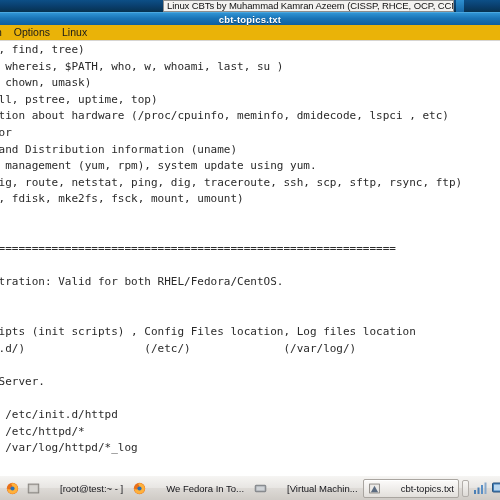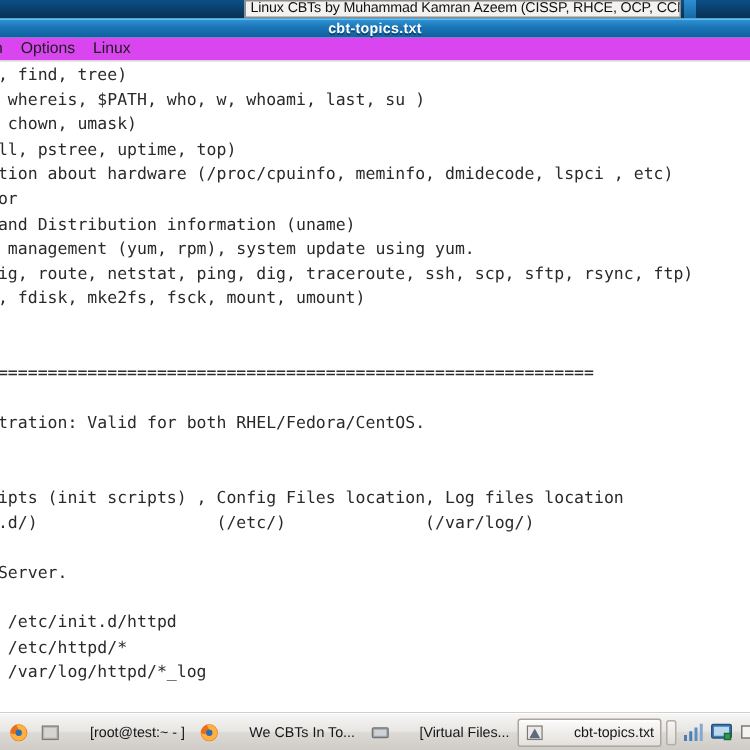--- a/index.html
+++ b/index.html
@@ -65,21 +65,21 @@
     font-size: 9.5px;
     font-weight: bold;
     line-height: 13px;
     letter-spacing: 0.2px;
     text-shadow: 0 1px 0 rgba(0,0,0,.35);
   }
 
   
   .menubar {
     height: 16px;
-    background: #d946ef;
+    background: #eab308;
     border-bottom: 1px solid #d7d5d2;
     display: flex;
     align-items: center;
     padding-left: 0px;
     overflow: hidden;
   }
   .menu-item {
     font-size: 10.5px;
     color: #1a1a1a;
     padding: 0 6px;
@@ -230,29 +230,29 @@
       </svg>
       <span class="tlabel">[root@test:~ - ]</span>
     </div>
 
     <div class="tb-task">
       <svg class="icon16" viewBox="0 0 16 16" aria-hidden="true">
         <circle cx="8" cy="8" r="7" fill="#e8701a"></circle>
         <path d="M8 1.5c3.6 0 6.5 2.9 6.5 6.5S11.6 14.5 8 14.5 1.5 11.6 1.5 8c2 2.2 5 1 6-1.2.8-1.8-.4-3.6-1.4-4.2C6.7 1.8 7.3 1.5 8 1.5z" fill="#ffb13b"></path>
         <circle cx="8" cy="8" r="2.6" fill="#2a6fb5"></circle>
       </svg>
-      <span class="tlabel">We CBTs In To...</span>
+      <span class="tlabel">We Fedora In To...</span>
     </div>
 
     <div class="tb-task">
       <svg class="icon16" viewBox="0 0 16 16" aria-hidden="true">
         <rect x="1.5" y="4" width="13" height="8" rx="1" fill="#9fa3a8" stroke="#6f7378"></rect>
         <rect x="3" y="5.5" width="10" height="5" fill="#cfd3d7"></rect>
       </svg>
-      <span class="tlabel">[Virtual Files...</span>
+      <span class="tlabel">[Virtual Machin...</span>
     </div>
 
     <div class="tb-task active">
       <svg class="icon16" viewBox="0 0 16 16" aria-hidden="true">
         <rect x="2" y="2.5" width="12" height="11" fill="#eceae7" stroke="#7d7a75"></rect>
         <path d="M3.5 12.5 L8 4.5 L12.5 12.5 Z" fill="#5b6b80"></path>
       </svg>
       <span class="tlabel">cbt-topics.txt</span>
     </div>
 

